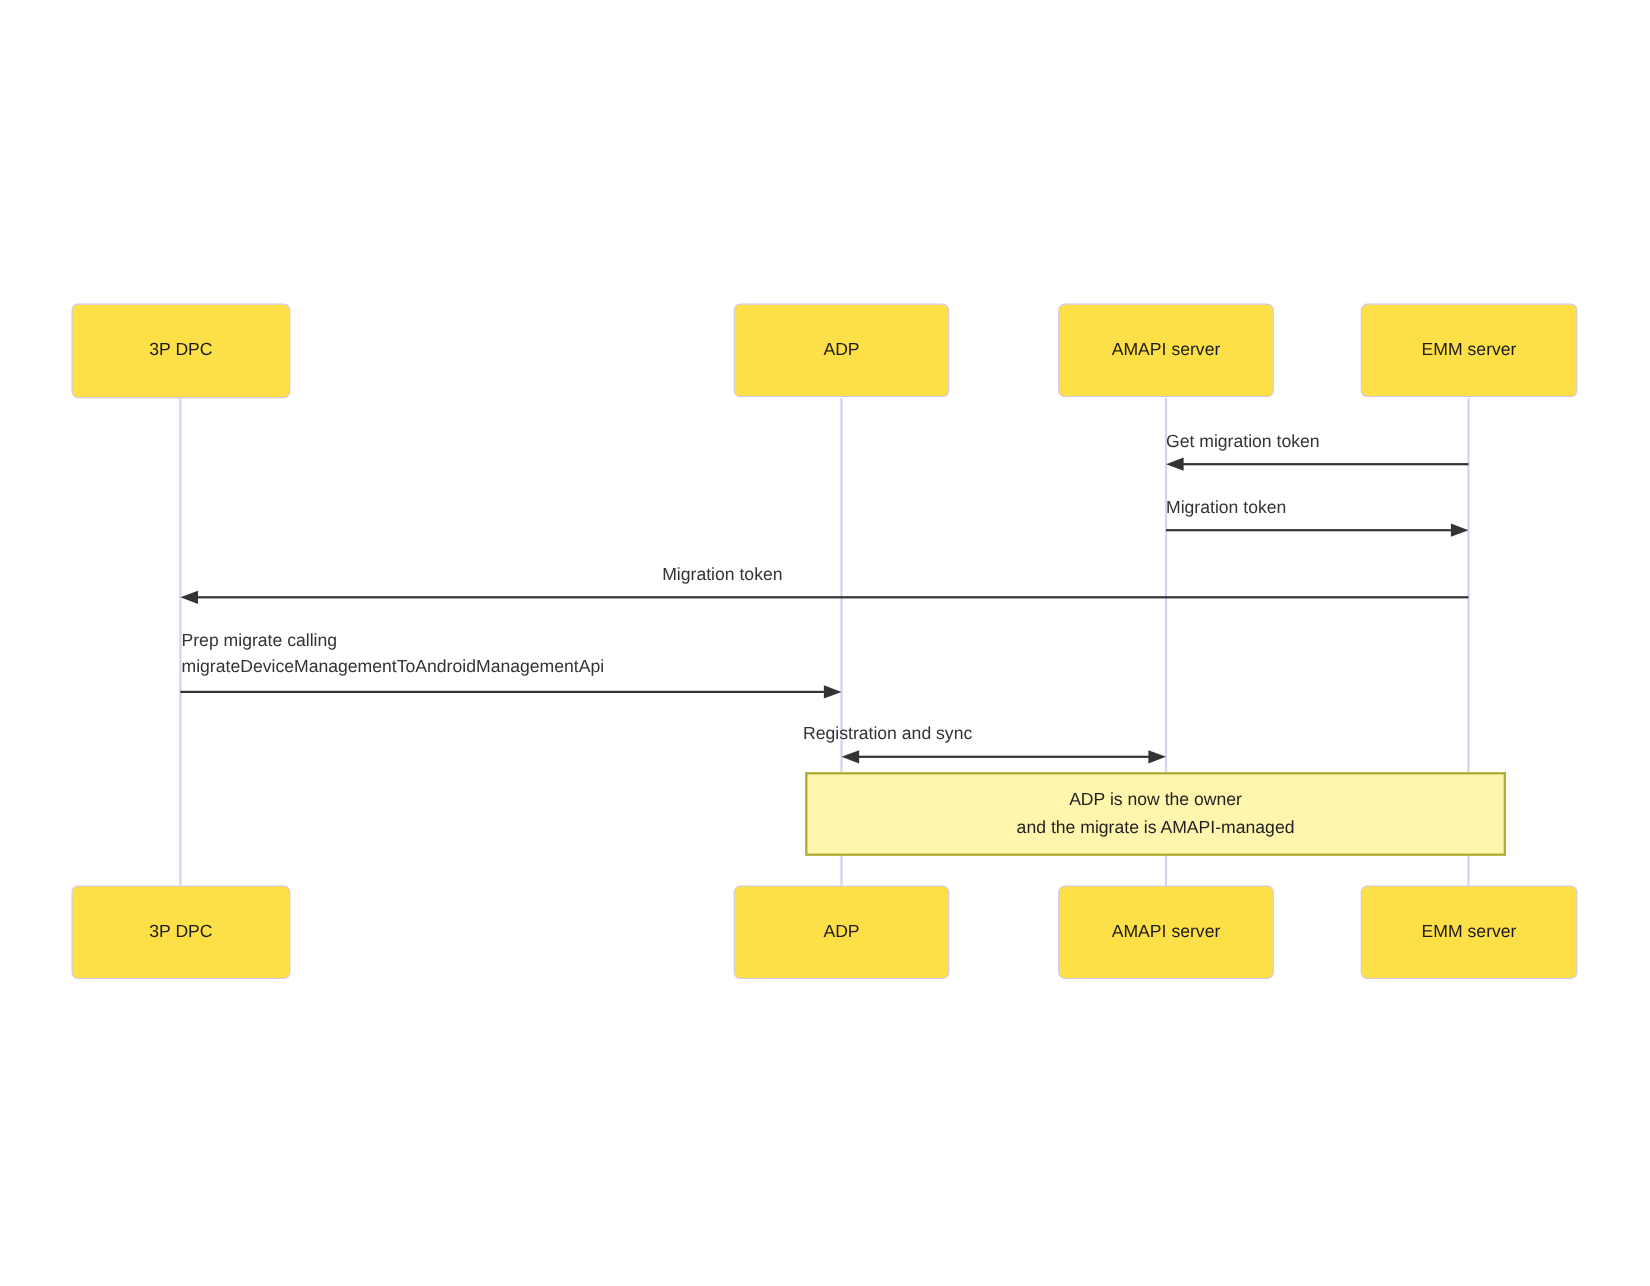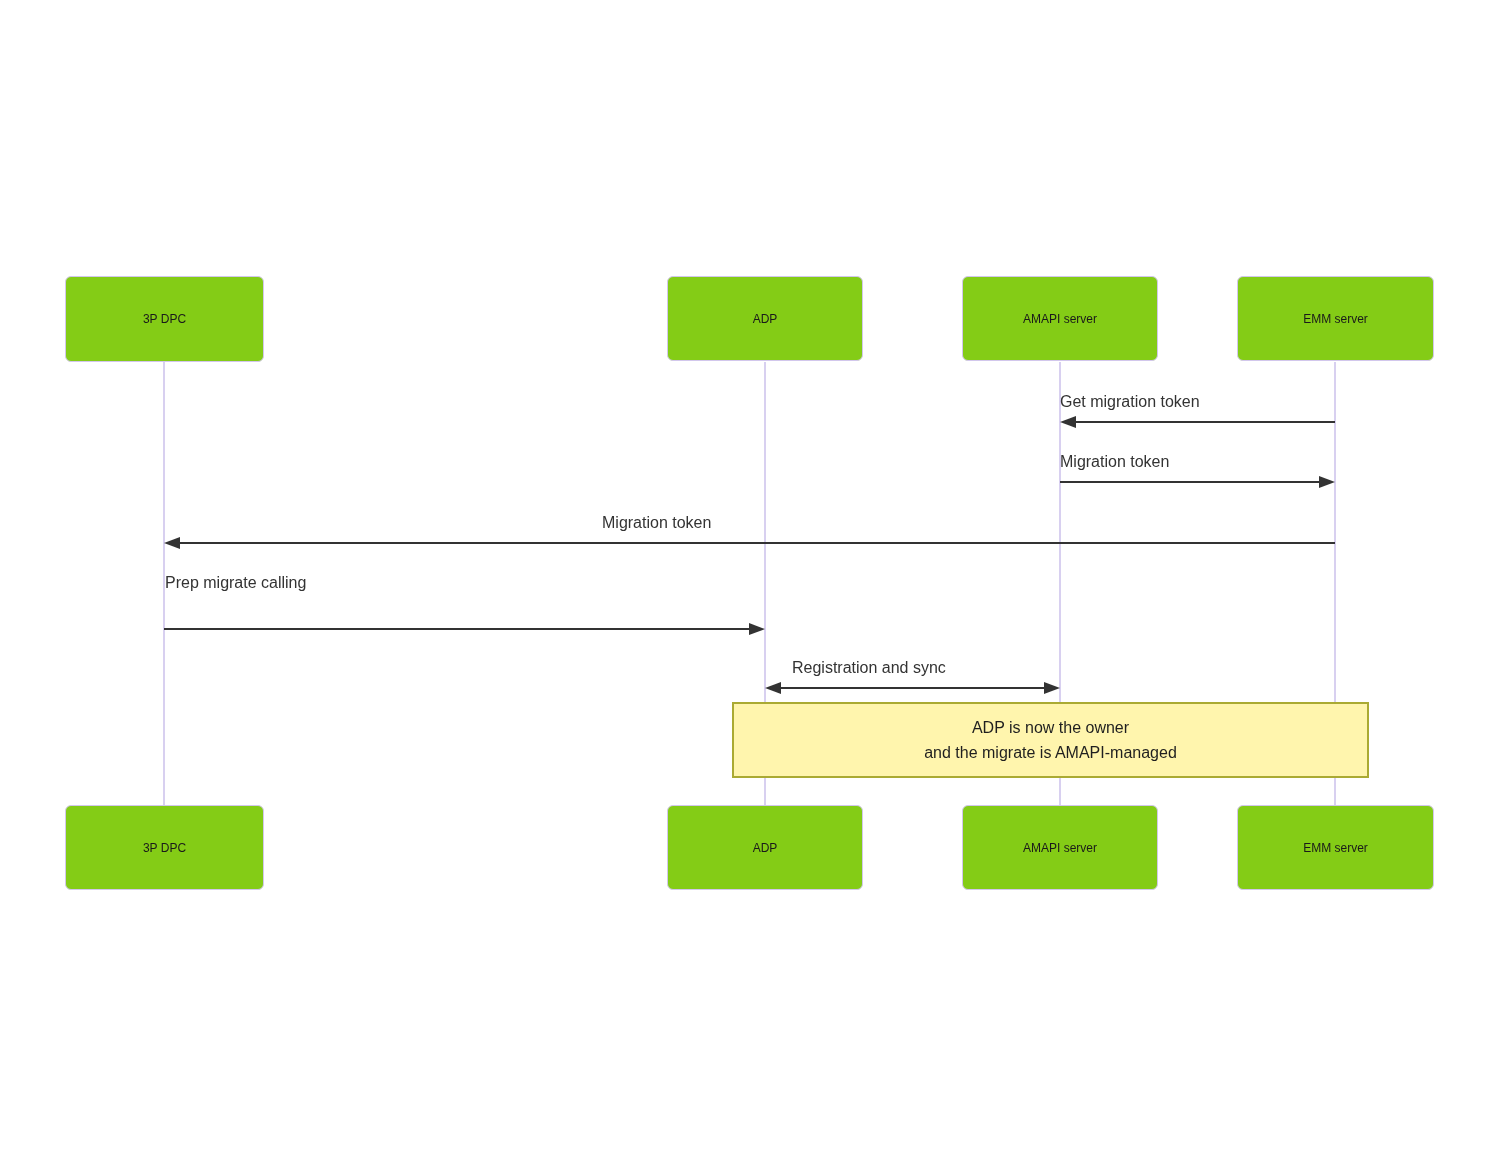--- a/index.html
+++ b/index.html
@@ -20,27 +20,27 @@
     position: absolute;
     top: 362px;
     height: 444px;
     width: 2px;
     background: #d8d0f0;
   }
   
   .actor {
     position: absolute;
     height: 85px;
-    background: #84cc16;
+    background: #fde047;
     border: 1px solid #d2c7ec;
     border-radius: 6px;
     display: flex;
     align-items: center;
     justify-content: center;
-    font-size: 12px;
+    font-size: 16px;
     color: #1a1a1a;
     box-sizing: border-box;
   }
   .actor.top { top: 276px; }
   .actor.bottom { top: 805px; }
   
   .msg-label {
     position: absolute;
     text-align: left;
     font-size: 16px;
@@ -114,25 +114,26 @@
   <div class="msg-label" style="left:1060px;width:275px;top:450px">Migration token</div>
   <div class="msg-line" style="left:1060px;top:481px;width:259px"></div>
   <div class="ah right" style="left:1319px;top:476px"></div>
 
   <div class="msg-label" style="left:602px;width:300px;top:511px">Migration token</div>
   <div class="msg-line" style="left:180px;top:542px;width:1155px"></div>
   <div class="ah left" style="left:164px;top:537px"></div>
 
   <div class="msg-label" style="left:165px;width:684px;top:571px">
     <div>Prep migrate calling</div>
+    <div>migrateDeviceManagementToAndroidManagementApi</div>
   </div>
   <div class="msg-line" style="left:164px;top:628px;width:585px"></div>
   <div class="ah right" style="left:749px;top:623px"></div>
 
-  <div class="msg-label" style="left:792px;width:275px;top:656px">Registration and sync</div>
+  <div class="msg-label" style="left:730px;width:275px;top:656px">Registration and sync</div>
   <div class="msg-line" style="left:779px;top:687px;width:267px"></div>
   <div class="ah left" style="left:765px;top:682px"></div>
   <div class="ah right" style="left:1044px;top:682px"></div>
 
   <div class="note">
     <div>ADP is now the owner</div>
     <div>and the migrate is AMAPI-managed</div>
   </div>
 
   <div class="actor bottom" style="left:65px;width:199px">

